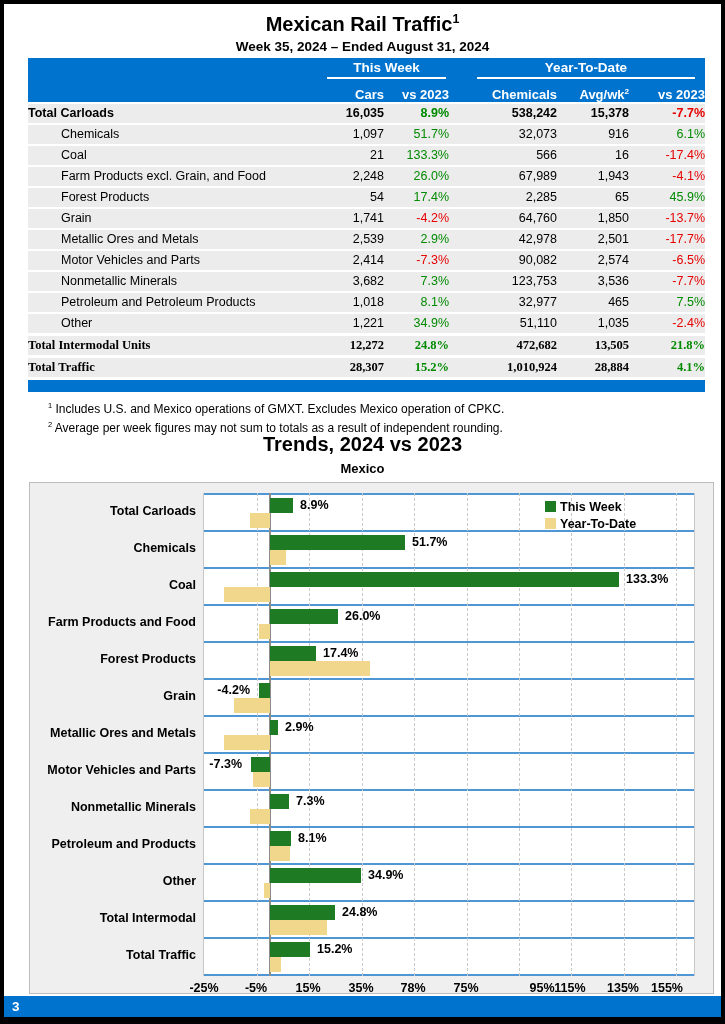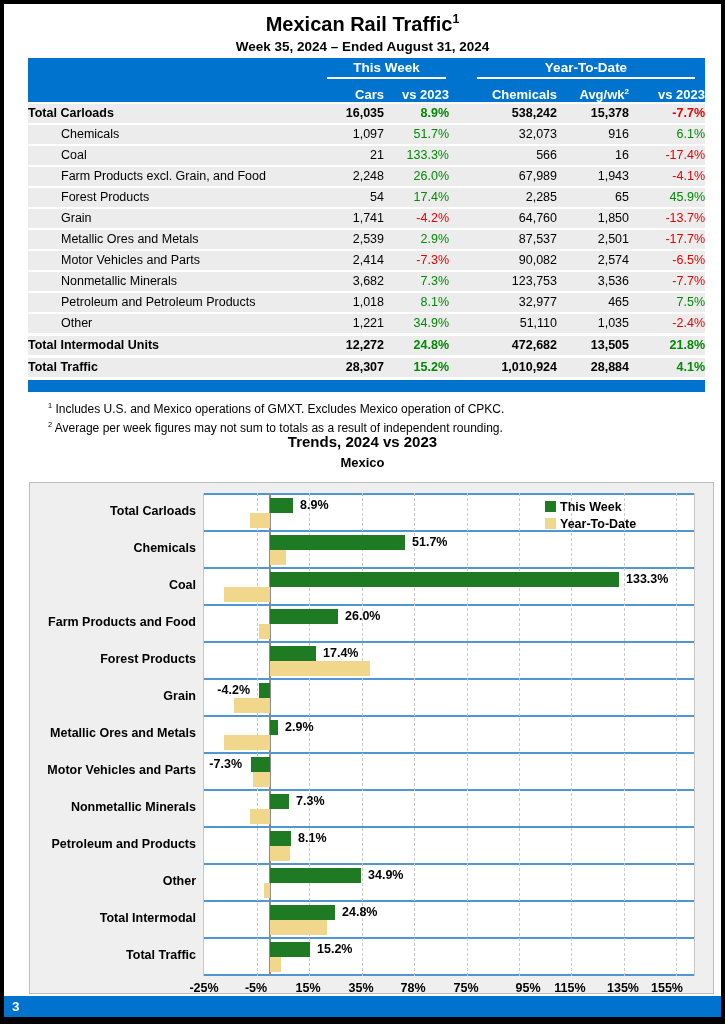--- a/index.html
+++ b/index.html
@@ -27,32 +27,32 @@
                font-size:13.5px; font-weight:bold; }
   .grp-tw .grp-inner { margin:0 3px; }
   .grp-ytd .grp-inner { margin:0 10px 0 28px; }
   tbody td { background:#ECECEC; font-size:12.5px; height:19px; line-height:19px;
              border-bottom:2px solid #fff; }
   tbody tr:first-child td { border-top:2px solid #fff; }
   td.num { text-align:right; }
   td.c-label { padding-left:12px; white-space:nowrap; }
   td.c-label.indent { padding-left:33px; }
   tr.row-total td { font-weight:bold; }
-  tr.row-gap td { border-top:3px solid #fff; }
+  tr.row-gap td { border-top:3px solid #fff;font-family:Liberation Serif, serif; }
   td.last { padding-right:12px; }
   .pos { color:#008A00; }
   .neg { color:#E60000; }
   .blue-band { height:12px; background:#0073CF; margin-top:1px; }
 
   
   .footnotes { margin:8px 0 0 20px; font-size:12px; line-height:1.6; }
 
   
   .chart-titles { position:absolute; top:429px; left:0; right:0; text-align:center; }
-  .chart-title { font-size:15px; font-weight:bold; }
+  .chart-title { font-size:20px; font-weight:bold; }
   .chart-sub   { font-size:13px; font-weight:bold; margin-top:5px; }
 
   
   .chart-panel { position:absolute; top:478px; left:25px; width:685px; height:512px;
                  background:#EFEFEF; border:1px solid #BDBDBD; }
   .plot { position:absolute; left:173px; top:10px; width:492px; height:483px;
           background:#fff; border-left:1px solid #C8C8C8; border-right:1px solid #C8C8C8; }
   .chart-row { position:absolute; left:0; width:100%; height:37px;
                border-top:2px solid #4F97D4; }
   .plot-bottom { position:absolute; left:0; bottom:0; width:100%; height:0;
@@ -164,21 +164,21 @@
             <td class="num">1,741</td>
             <td class="num neg">-4.2%</td>
             <td class="num">64,760</td>
             <td class="num">1,850</td>
             <td class="num last neg">-13.7%</td>
           </tr>
           <tr>
             <td class="c-label indent">Metallic Ores and Metals</td>
             <td class="num">2,539</td>
             <td class="num pos">2.9%</td>
-            <td class="num">87,537</td>
+            <td class="num">42,978</td>
             <td class="num">2,501</td>
             <td class="num last neg">-17.7%</td>
           </tr>
           <tr>
             <td class="c-label indent">Motor Vehicles and Parts</td>
             <td class="num">2,414</td>
             <td class="num neg">-7.3%</td>
             <td class="num">90,082</td>
             <td class="num">2,574</td>
             <td class="num last neg">-6.5%</td>
@@ -325,21 +325,21 @@
       <div class="cat-label" style="top: 343px; height: 37px;">Petroleum and Products</div>
       <div class="cat-label" style="top: 380px; height: 37px;">Other</div>
       <div class="cat-label" style="top: 417px; height: 37px;">Total Intermodal</div>
       <div class="cat-label" style="top: 454px; height: 37px;">Total Traffic</div>
       <div class="x-tick" style="left: 144px;">-25%</div>
       <div class="x-tick" style="left: 196px;">-5%</div>
       <div class="x-tick" style="left: 248px;">15%</div>
       <div class="x-tick" style="left: 301px;">35%</div>
       <div class="x-tick" style="left: 353px;">78%</div>
       <div class="x-tick" style="left: 406px;">75%</div>
-      <div class="x-tick" style="left: 468px;">95%</div>
+      <div class="x-tick" style="left: 482px;">95%</div>
       <div class="x-tick" style="left: 510px;">115%</div>
       <div class="x-tick" style="left: 563px;">135%</div>
       <div class="x-tick" style="left: 607px;">155%</div>
     </div>
 
   <div class="footer-band">
     <span>3</span>
   </div>
   <div class="footer-black"></div>
 

